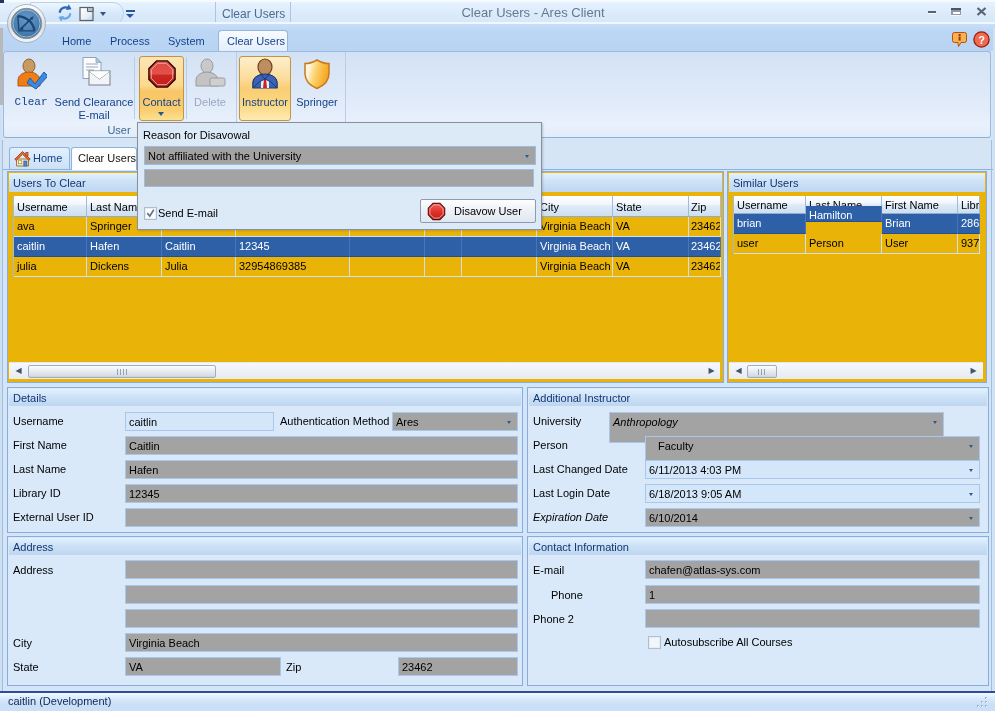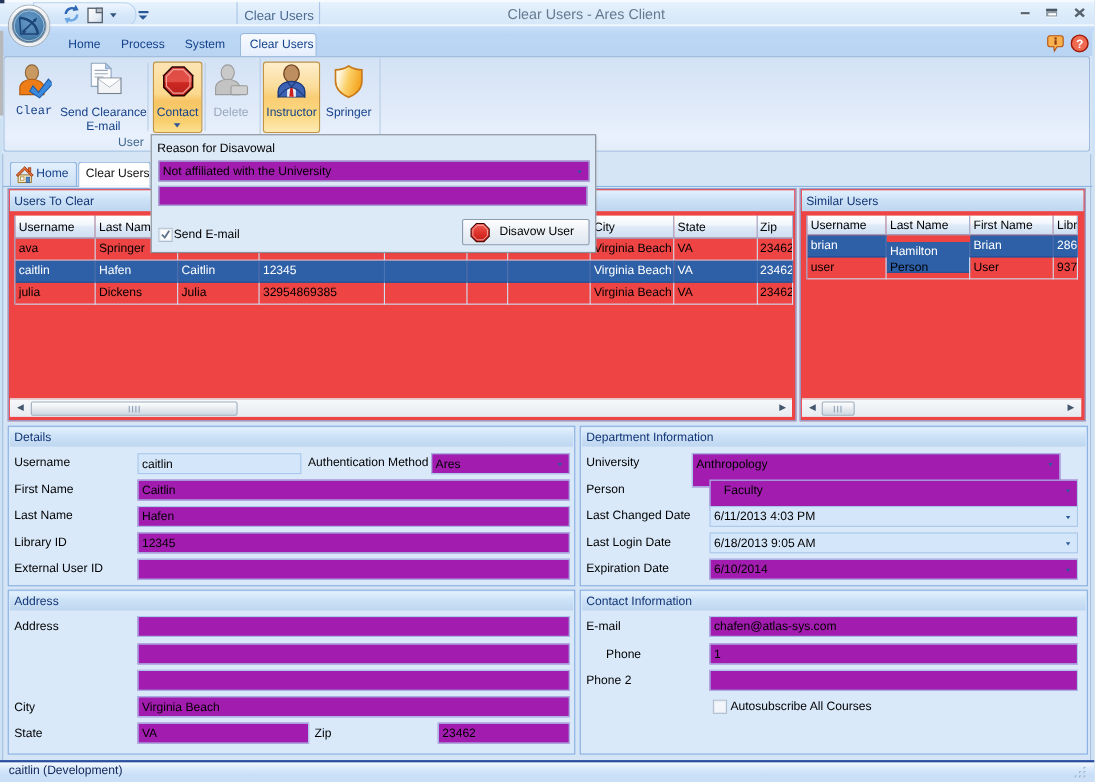--- a/index.html
+++ b/index.html
@@ -4,25 +4,25 @@
 <style>
   html,body{margin:0;padding:0;}
   body{width:995px;height:711px;overflow:hidden;font-family:"Liberation Sans",sans-serif;font-size:11px;color:#000;background:#d5e5f6;position:relative;}
   .abs{position:absolute;}
   
   #titlebar{left:0;top:0;width:995px;height:22px;background:linear-gradient(#e8f3fe,#dcebfb 60%,#d7e8fa);}
   #tabrow{left:0;top:24px;width:995px;height:27px;background:linear-gradient(#c9def8,#bcd7f5 25%,#b9d4f2);}
   #ribbon{left:3px;top:51px;width:988px;height:87px;background:linear-gradient(#d2e2f4,#d8e5f6 20%,#e0eaf9 55%,#e8f1fc 85%,#e3edfa);border:1px solid #9db9dc;border-bottom-color:#8eb0d7;border-radius:3px;box-sizing:border-box;}
   #client{left:0;top:139px;width:995px;height:553px;}
   
-  .p{border:1px solid #86ade0;background:#ef4444;}
+  .p{border:1px solid #86ade0;background:#eab308;}
   .ph{position:absolute;left:1px;top:1px;right:1px;height:17px;background:linear-gradient(#e2f1fe,#cde2f7 45%,#bed6f0);color:#123575;padding:3px 0 0 4px;box-sizing:border-box;}
   .form{background:#d9e9fa;}
   .lbl{position:absolute;color:#000;}
-  .fld{position:absolute;background:#a21caf;border:1px solid #a8c7ea;box-sizing:border-box;padding:3px 0 0 3px;overflow:hidden;white-space:nowrap;}
+  .fld{position:absolute;background:#a3a3a3;border:1px solid #a8c7ea;box-sizing:border-box;padding:3px 0 0 3px;overflow:hidden;white-space:nowrap;}
   .dis{background:#d4e6f9;}
   .combo .arr{position:absolute;right:6px;top:8px;width:0;height:0;border-left:2.8px solid transparent;border-right:2.8px solid transparent;border-top:3.8px solid #2d5a96;}
   
   .th{position:absolute;background:linear-gradient(#ffffff,#f2f7fd 40%,#dfeaf7 52%,#cddff2);border-right:1px solid #9dbcde;border-bottom:1px solid #8eacd0;box-sizing:border-box;padding:2px 0 0 3px;overflow:hidden;white-space:nowrap;}
   .td{position:absolute;box-sizing:border-box;border-right:1px solid #cfdff1;border-bottom:1px solid #cfdff1;padding:3px 0 0 3px;overflow:hidden;white-space:nowrap;}
   .selrow{background:#2e60a8;color:#fff;}
   .selrow2{border-right:1px solid #4a74b5;border-bottom:1px solid #244f91;}
   
   .sb{position:absolute;height:17px;background:linear-gradient(#f6f8fa,#edf0f4 60%,#e7ebf0);border-top:1px solid #e2e8ee;box-sizing:border-box;}
   .sbtn{position:absolute;top:1px;width:17px;height:15px;text-align:center;color:#44566e;font-size:8px;line-height:14px;}
@@ -270,31 +270,31 @@
 <div class="lbl" style="left:13px;top:439px;">First Name</div>
 <div class="fld" style="left:125px;top:436px;width:393px;height:19px;">Caitlin</div>
 <div class="lbl" style="left:13px;top:463px;">Last Name</div>
 <div class="fld" style="left:125px;top:460px;width:393px;height:19px;">Hafen</div>
 <div class="lbl" style="left:13px;top:487px;">Library ID</div>
 <div class="fld" style="left:125px;top:484px;width:393px;height:19px;">12345</div>
 <div class="lbl" style="left:13px;top:511px;">External User ID</div>
 <div class="fld" style="left:125px;top:508px;width:393px;height:19px;"></div>
 
 <div class="abs p form" style="left:527px;top:387px;width:460px;height:144px;">
-  <div class="ph">Department Information</div>
+  <div class="ph">Additional Instructor</div>
 </div>
 <div class="lbl" style="left:533px;top:415px;">University</div>
-<div class="fld combo" style="left:629px;top:412px;width:335px;height:31px;">Anthropology<span class="arr"></span></div>
+<div class="fld combo" style="left:609px;top:412px;width:335px;height:31px;font-style:italic;">Anthropology<span class="arr"></span></div>
 <div class="lbl" style="left:533px;top:439px;">Person</div>
 <div class="fld combo" style="left:645px;top:436px;width:335px;height:28px;padding-left:12px;">Faculty<span class="arr"></span></div>
 <div class="lbl" style="left:533px;top:463px;">Last Changed Date</div>
 <div class="fld combo dis" style="left:645px;top:460px;width:335px;height:19px;">6/11/2013 4:03 PM<span class="arr"></span></div>
 <div class="lbl" style="left:533px;top:487px;">Last Login Date</div>
 <div class="fld combo dis" style="left:645px;top:484px;width:335px;height:19px;">6/18/2013 9:05 AM<span class="arr"></span></div>
-<div class="lbl" style="left:533px;top:511px;">Expiration Date</div>
+<div class="lbl" style="left:533px;top:511px;font-style:italic;">Expiration Date</div>
 <div class="fld combo" style="left:645px;top:508px;width:335px;height:19px;">6/10/2014<span class="arr"></span></div>
 
 <div class="abs p form" style="left:7px;top:536px;width:514px;height:148px;">
   <div class="ph">Address</div>
 </div>
 <div class="lbl" style="left:13px;top:564px;">Address</div>
 <div class="fld" style="left:125px;top:560px;width:393px;height:19px;"></div>
 <div class="fld" style="left:125px;top:585px;width:393px;height:19px;"></div>
 <div class="fld" style="left:125px;top:609px;width:393px;height:19px;"></div>
 <div class="lbl" style="left:13px;top:637px;">City</div>
@@ -410,21 +410,21 @@
     <div class="td" style="left: 613px; top: 257px; width: 76px; height: 20px; position: absolute;">VA</div>
     <div class="td" style="left: 689px; top: 257px; width: 32px; height: 20px; position: absolute; padding-left: 2px;">23462</div>
   </div>
 <div class="abs" style="left: 13px; top: 196px; width: 1px; height: 81px; background: rgb(157, 188, 222); position: absolute;"></div>
 <div>
     <div class="th" style="left: 734px; top: 196px; width: 72px; height: 18px; position: absolute; padding-top: 3px;">Username</div>
     <div class="th" style="left: 806px; top: 196px; width: 76px; height: 18px; position: absolute; padding-top: 3px;">Last Name</div>
     <div class="th" style="left: 882px; top: 196px; width: 76px; height: 18px; position: absolute; padding-top: 3px;">First Name</div>
     <div class="th" style="left: 958px; top: 196px; width: 22px; height: 18px; position: absolute; padding-top: 3px;">Library ID</div>
     <div class="td selrow selrow2" style="left: 734px; top: 214px; width: 72px; height: 20px; position: absolute;">brian</div>
-    <div class="td selrow selrow2" style="left: 806px; top: 220px; width: 76px; height: 28px; position: absolute;">Hamilton</div>
+    <div class="td selrow selrow2" style="left: 806px; top: 206px; width: 76px; height: 16px; position: absolute;">Hamilton</div>
     <div class="td selrow selrow2" style="left: 882px; top: 214px; width: 76px; height: 20px; position: absolute;">Brian</div>
     <div class="td selrow selrow2" style="left: 958px; top: 214px; width: 22px; height: 20px; position: absolute;">28664</div>
     <div class="td" style="left: 734px; top: 234px; width: 72px; height: 20px; position: absolute;">user</div>
     <div class="td" style="left: 806px; top: 234px; width: 76px; height: 20px; position: absolute;">Person</div>
     <div class="td" style="left: 882px; top: 234px; width: 76px; height: 20px; position: absolute;">User</div>
     <div class="td" style="left: 958px; top: 234px; width: 22px; height: 20px; position: absolute;">93774</div>
   </div>
 <div class="abs" style="left: 733px; top: 196px; width: 1px; height: 58px; background: rgb(157, 188, 222); position: absolute;"></div>
 
 </body></html>

